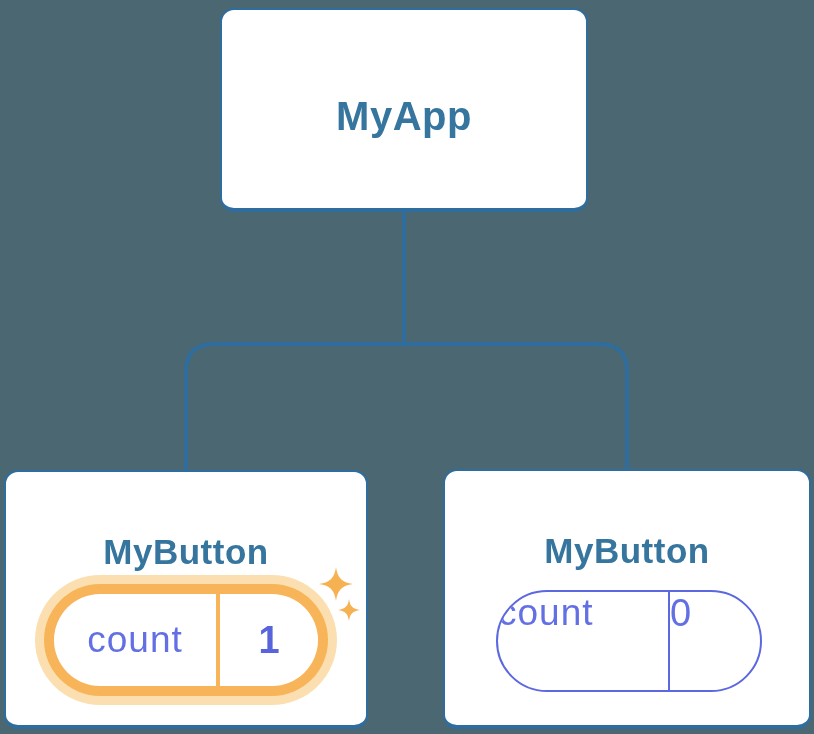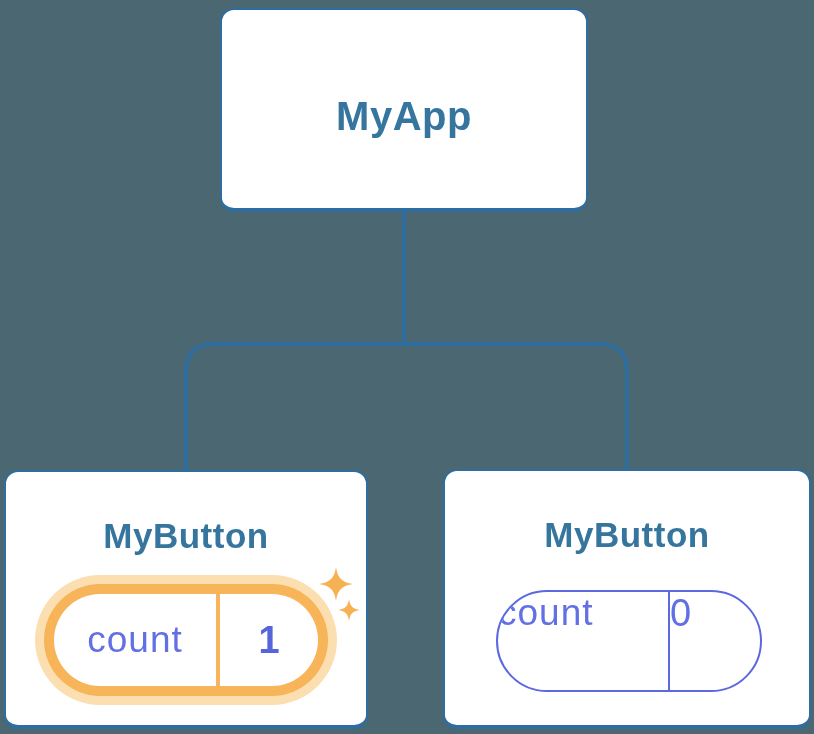--- a/index.html
+++ b/index.html
@@ -28,21 +28,21 @@
 
   .card-title {
     position: absolute;
     left: 0; right: 0;
     text-align: center;
     font-weight: bold;
     color: #35759E;
     letter-spacing: 0.5px;
   }
   .card-root .card-title { top: 84px; font-size: 40px; }
-  .card-left .card-title, .card-right .card-title { top: 44px; font-size: 35px; }
+  .card-left .card-title, .card-right .card-title { top: 60px; font-size: 35px; }
 
   
   .pill-glow {
     position: absolute;
     left: 29px; top: 103px;
     width: 302px; height: 130px;
     border-radius: 65px;
     background: #FCDFB1;
     padding: 9px;
   }

